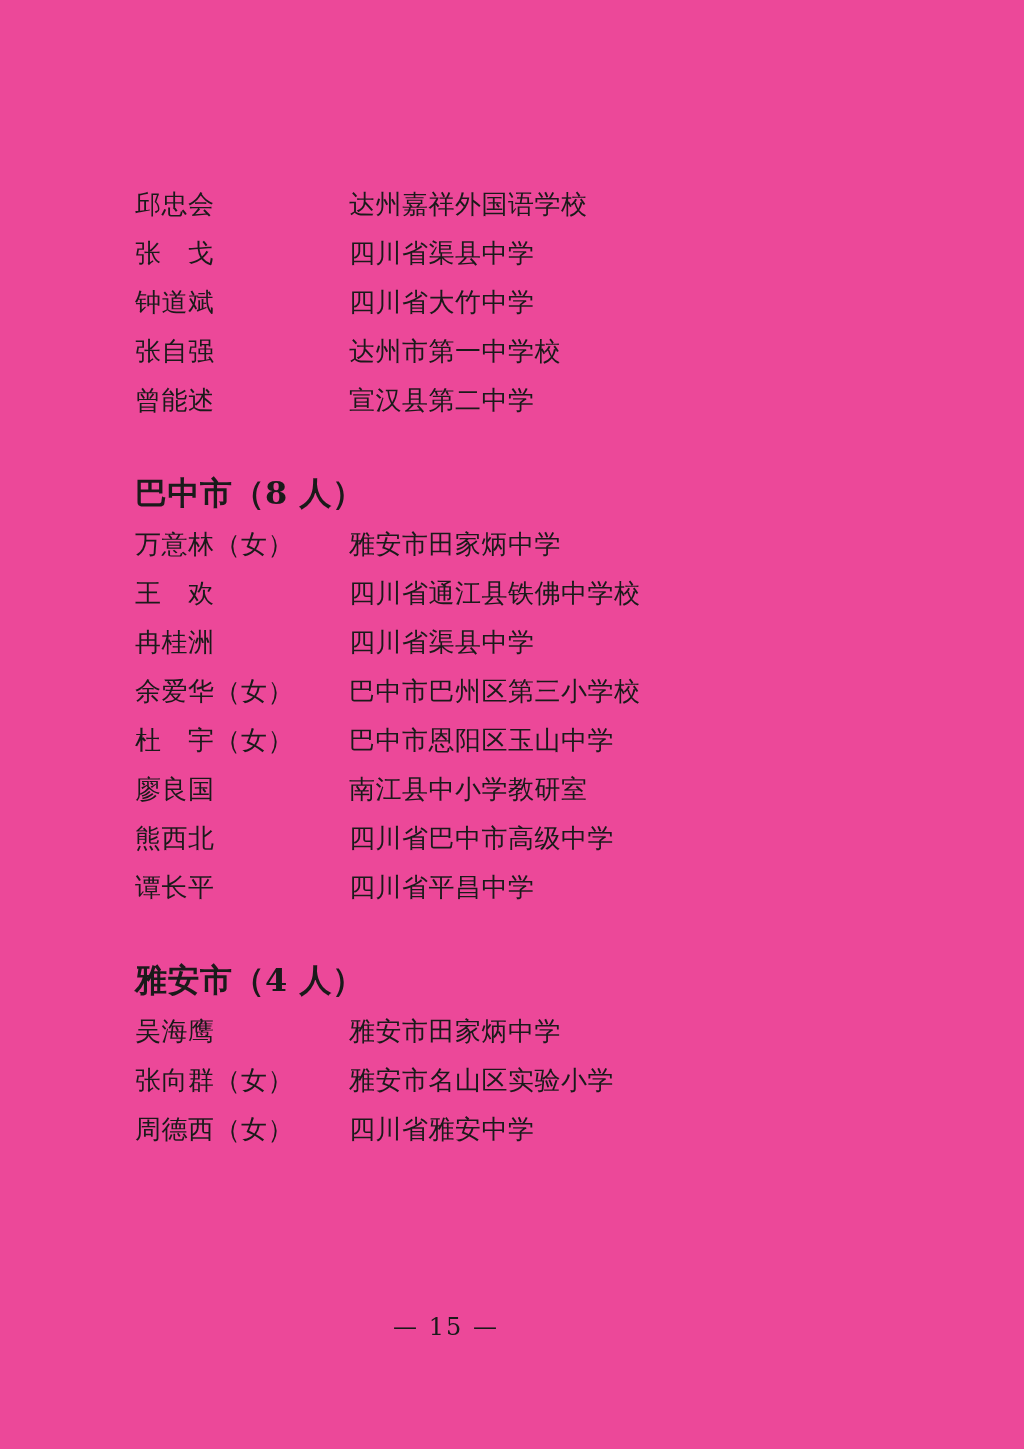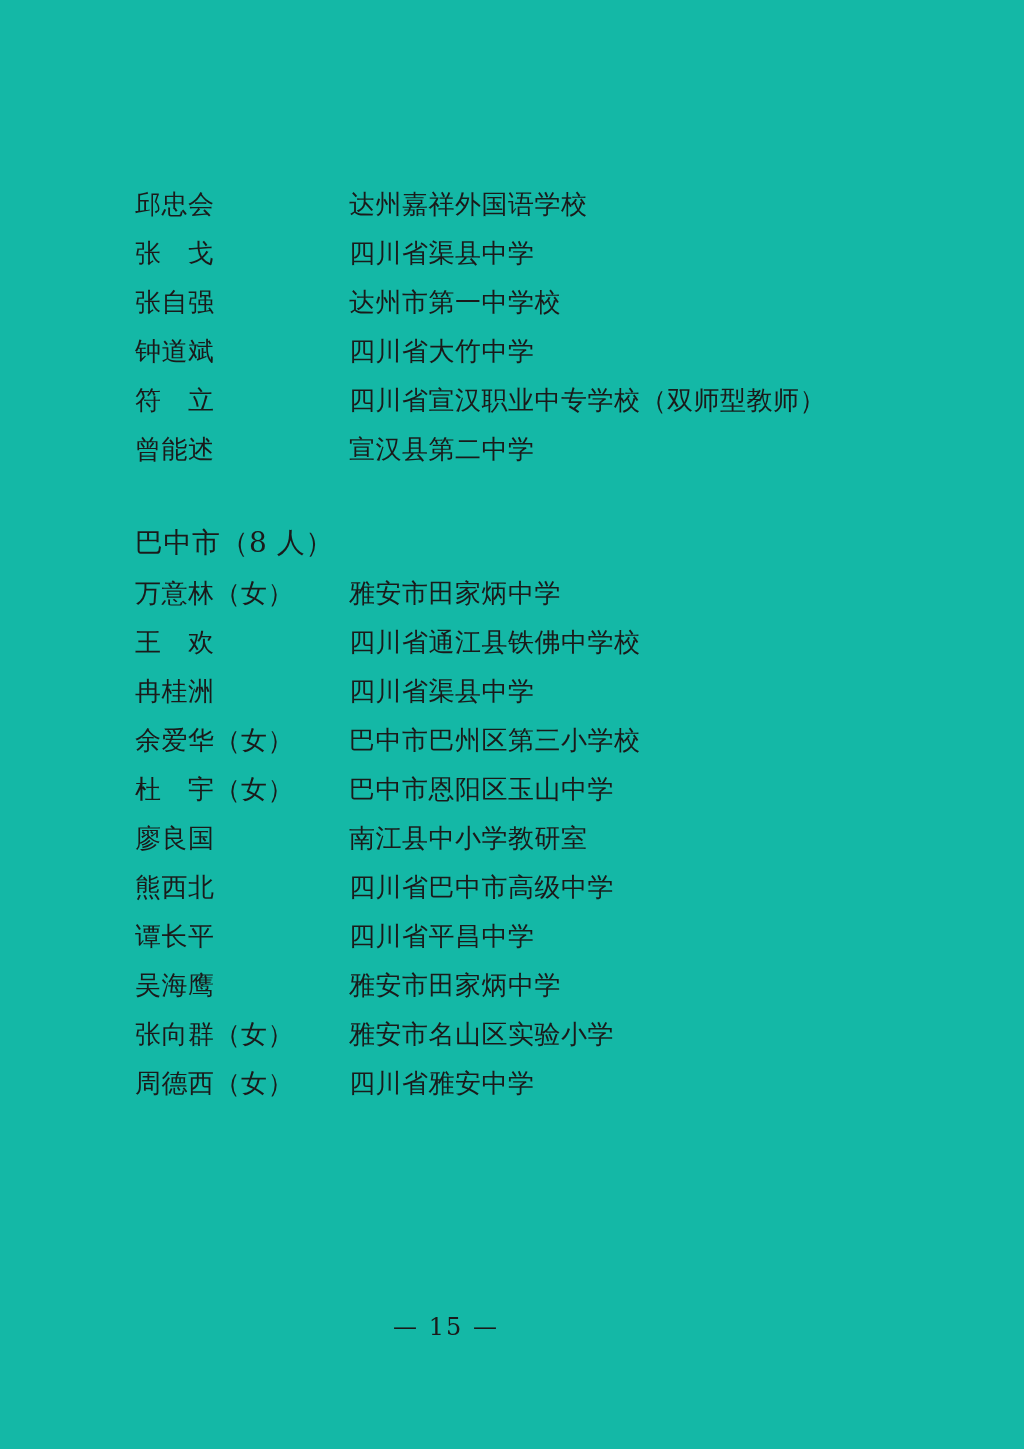--- a/index.html
+++ b/index.html
@@ -4,21 +4,21 @@
 <style>
   html, body {
     margin: 0;
     padding: 0;
     background: #ffffff;
   }
   .page {
     position: relative;
     width: 1024px;
     height: 1449px;
-    background: #14b8a6;
+    background: #ec4899;
     font-family: "DejaVu Serif", "Liberation Serif", serif;
     color: #1a1a1a;
     overflow: hidden;
   }
   .content {
     position: absolute;
     left: 135px;
     top: 180px;
     width: 760px;
   }
@@ -33,22 +33,22 @@
     width: 182px;
     flex: 0 0 182px;
     letter-spacing: 0.5px;
   }
   .entry .school {
     flex: 1 1 auto;
     letter-spacing: 0.5px;
     margin-left: 32px;
   }
   .section-head {
-    font-size: 28px;
-    font-weight: normal;
+    font-size: 32px;
+    font-weight: bold;
     line-height: 49px;
     letter-spacing: 0.5px;
     margin-top: 44px;
     margin-bottom: 2px;
   }
   .group:first-child .section-head {
     margin-top: 0;
   }
   .footer {
     position: absolute;
@@ -71,30 +71,26 @@
     <div class="group">
       <div class="entry">
         <span class="name">邱忠会</span>
         <span class="school">达州嘉祥外国语学校</span>
       </div>
       <div class="entry">
         <span class="name">张　戈</span>
         <span class="school">四川省渠县中学</span>
       </div>
       <div class="entry">
-        <span class="name">张自强</span>
-        <span class="school">达州市第一中学校</span>
-      </div>
-      <div class="entry">
         <span class="name">钟道斌</span>
         <span class="school">四川省大竹中学</span>
       </div>
       <div class="entry">
-        <span class="name">符　立</span>
-        <span class="school">四川省宣汉职业中专学校（双师型教师）</span>
+        <span class="name">张自强</span>
+        <span class="school">达州市第一中学校</span>
       </div>
       <div class="entry">
         <span class="name">曾能述</span>
         <span class="school">宣汉县第二中学</span>
       </div>
     </div>
 
     <div class="group">
       <div class="section-head">巴中市（8 人）</div>
       <div class="entry">
@@ -125,20 +121,21 @@
         <span class="name">熊西北</span>
         <span class="school">四川省巴中市高级中学</span>
       </div>
       <div class="entry">
         <span class="name">谭长平</span>
         <span class="school">四川省平昌中学</span>
       </div>
     </div>
 
     <div class="group">
+      <div class="section-head">雅安市（4 人）</div>
       <div class="entry">
         <span class="name">吴海鹰</span>
         <span class="school">雅安市田家炳中学</span>
       </div>
       <div class="entry">
         <span class="name">张向群（女）</span>
         <span class="school">雅安市名山区实验小学</span>
       </div>
       <div class="entry">
         <span class="name">周德西（女）</span>

